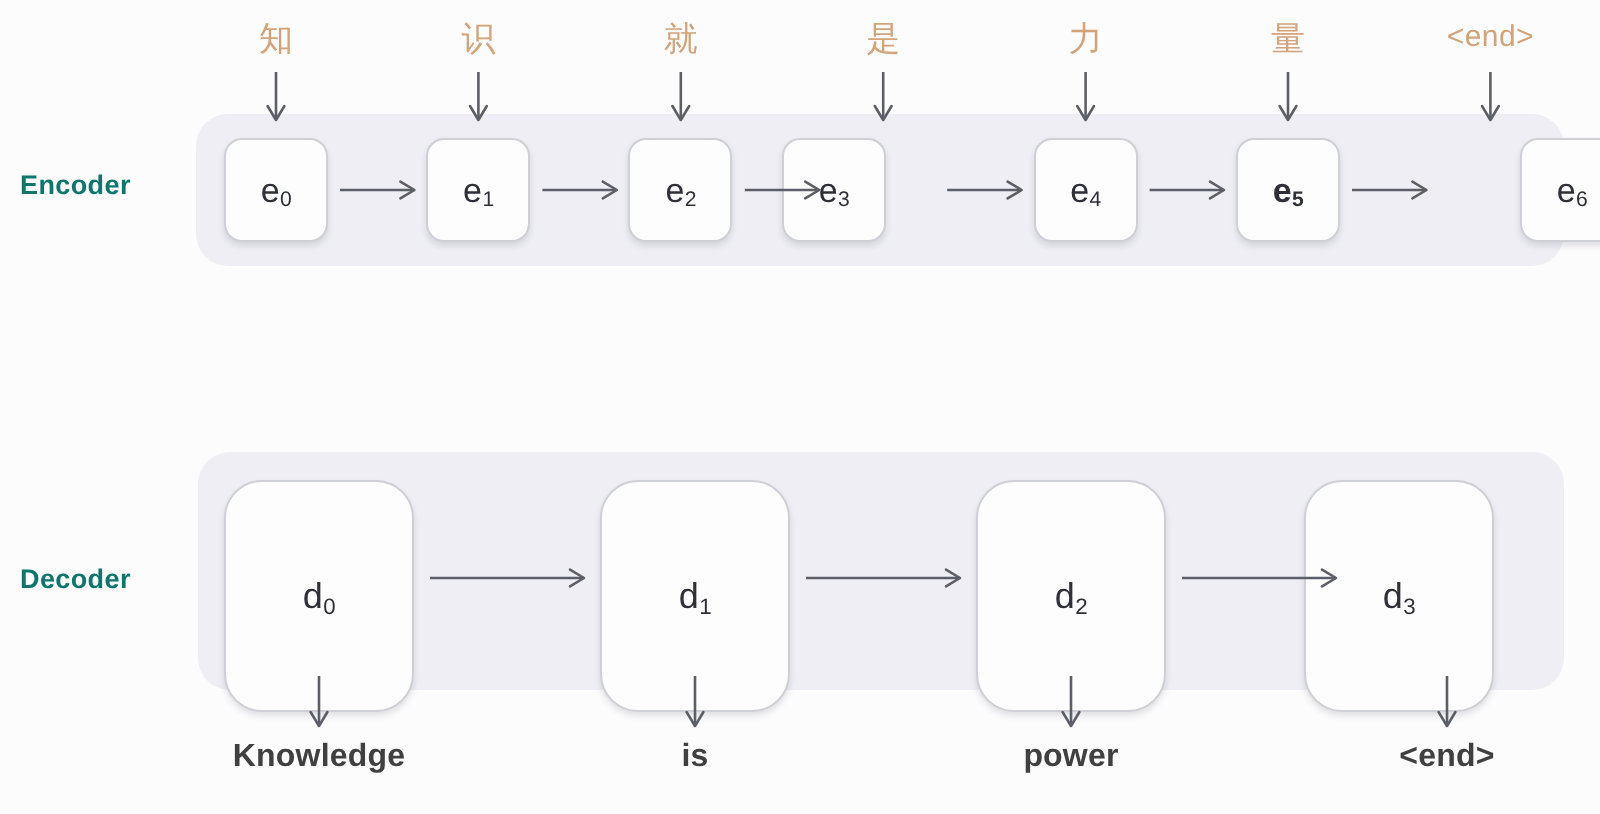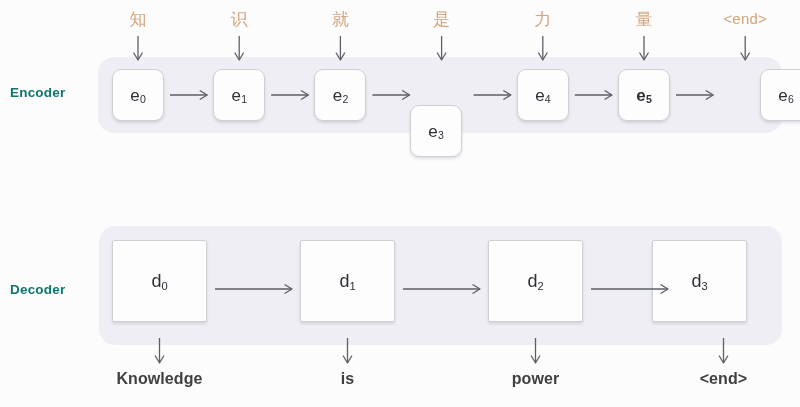--- a/index.html
+++ b/index.html
@@ -49,23 +49,23 @@
     justify-content: center;
     box-sizing: border-box;
   }
   .cell-enc {
     width: 52px;
     height: 52px;
     top: 69px;
   }
   .cell-dec {
     width: 95px;
-    height: 82px;
+    height: 116px;
     top: 240px;
-    border-radius: 2px;
+    border-radius: 19px;
   }
   .cell-text {
     font-size: 17px;
     color: #2e2f37;
     line-height: 1;
     white-space: nowrap;
   }
   .cell-dec .cell-text { font-size: 18px; }
   .cell-text sub {
     font-size: 0.62em;
@@ -148,21 +148,21 @@
   <div id="encoder-cells">
       <div class="cell cell-enc" style="left: 112px;">
         <span class="cell-text">e<sub>0</sub></span>
       </div>
       <div class="cell cell-enc" style="left: 213.2px;">
         <span class="cell-text">e<sub>1</sub></span>
       </div>
       <div class="cell cell-enc" style="left: 314.4px;">
         <span class="cell-text">e<sub>2</sub></span>
       </div>
-      <div class="cell cell-enc" style="left: 410px; margin-top: 36px;">
+      <div class="cell cell-enc" style="left: 391px;">
         <span class="cell-text">e<sub>3</sub></span>
       </div>
       <div class="cell cell-enc" style="left: 516.8px;">
         <span class="cell-text">e<sub>4</sub></span>
       </div>
       <div class="cell cell-enc" style="left: 618px; font-weight: bold;">
         <span class="cell-text">e<sub>5</sub></span>
       </div>
       <div class="cell cell-enc" style="left: 760px;">
         <span class="cell-text">e<sub>6</sub></span>

